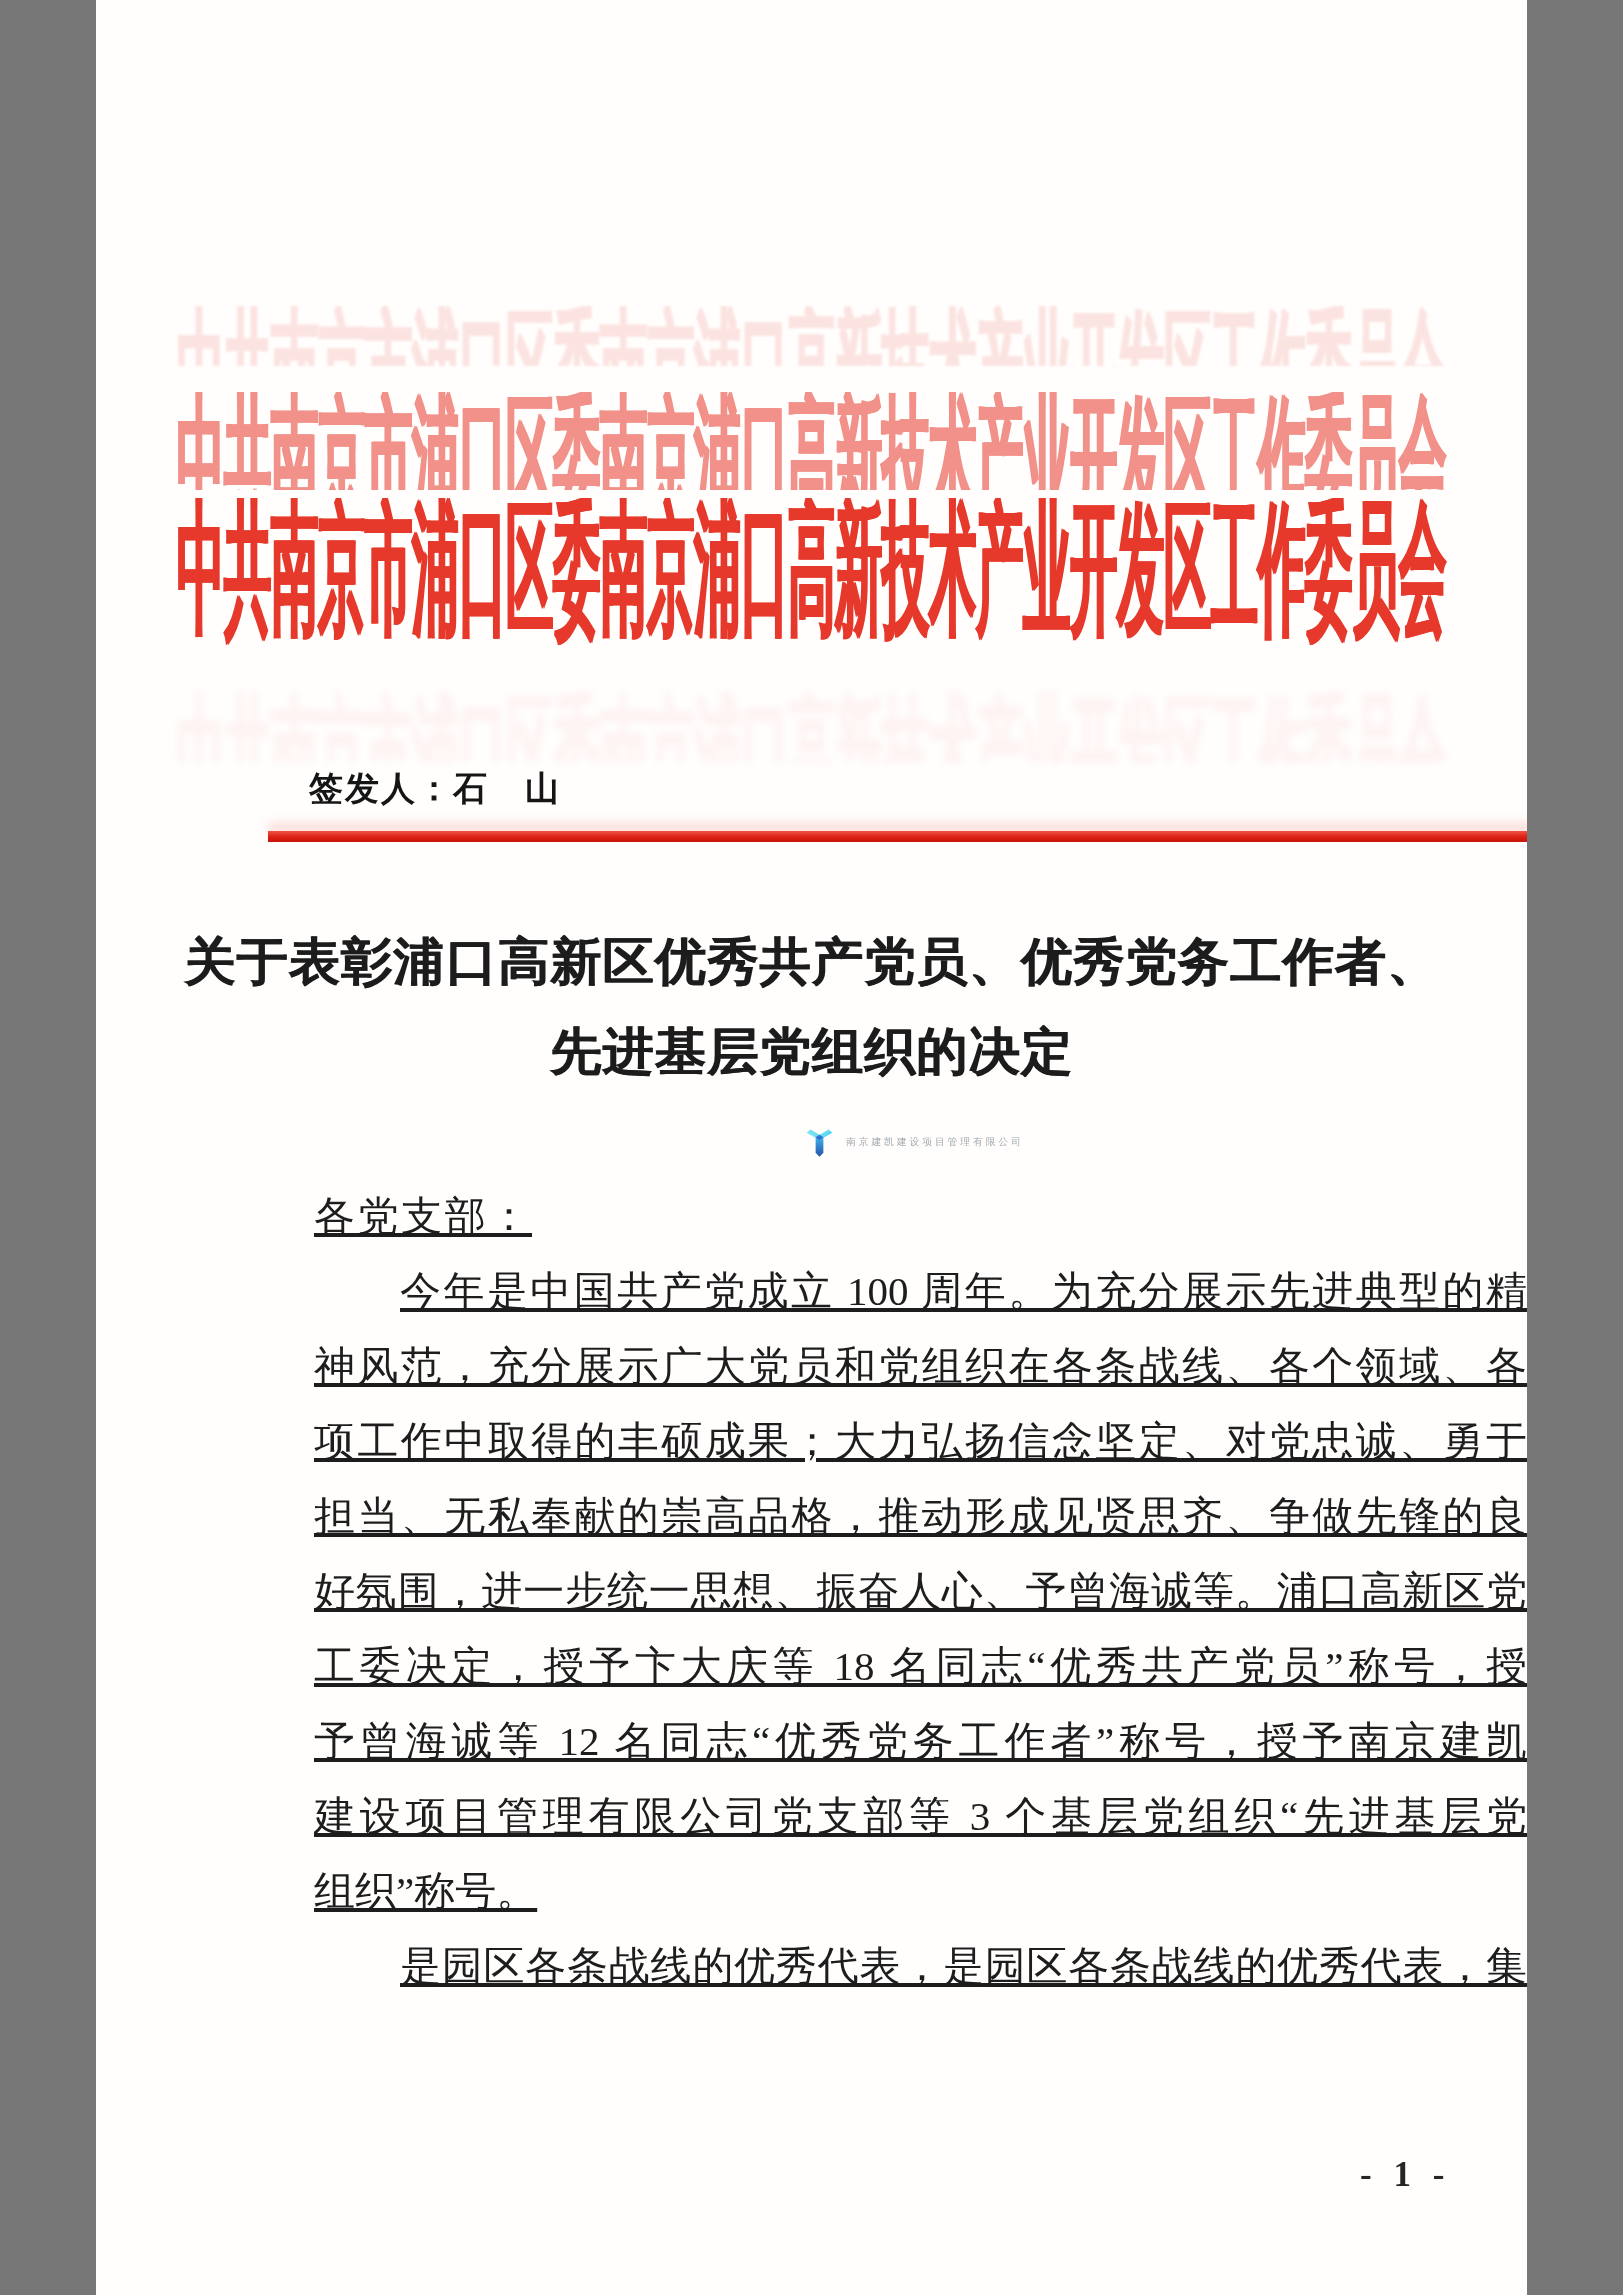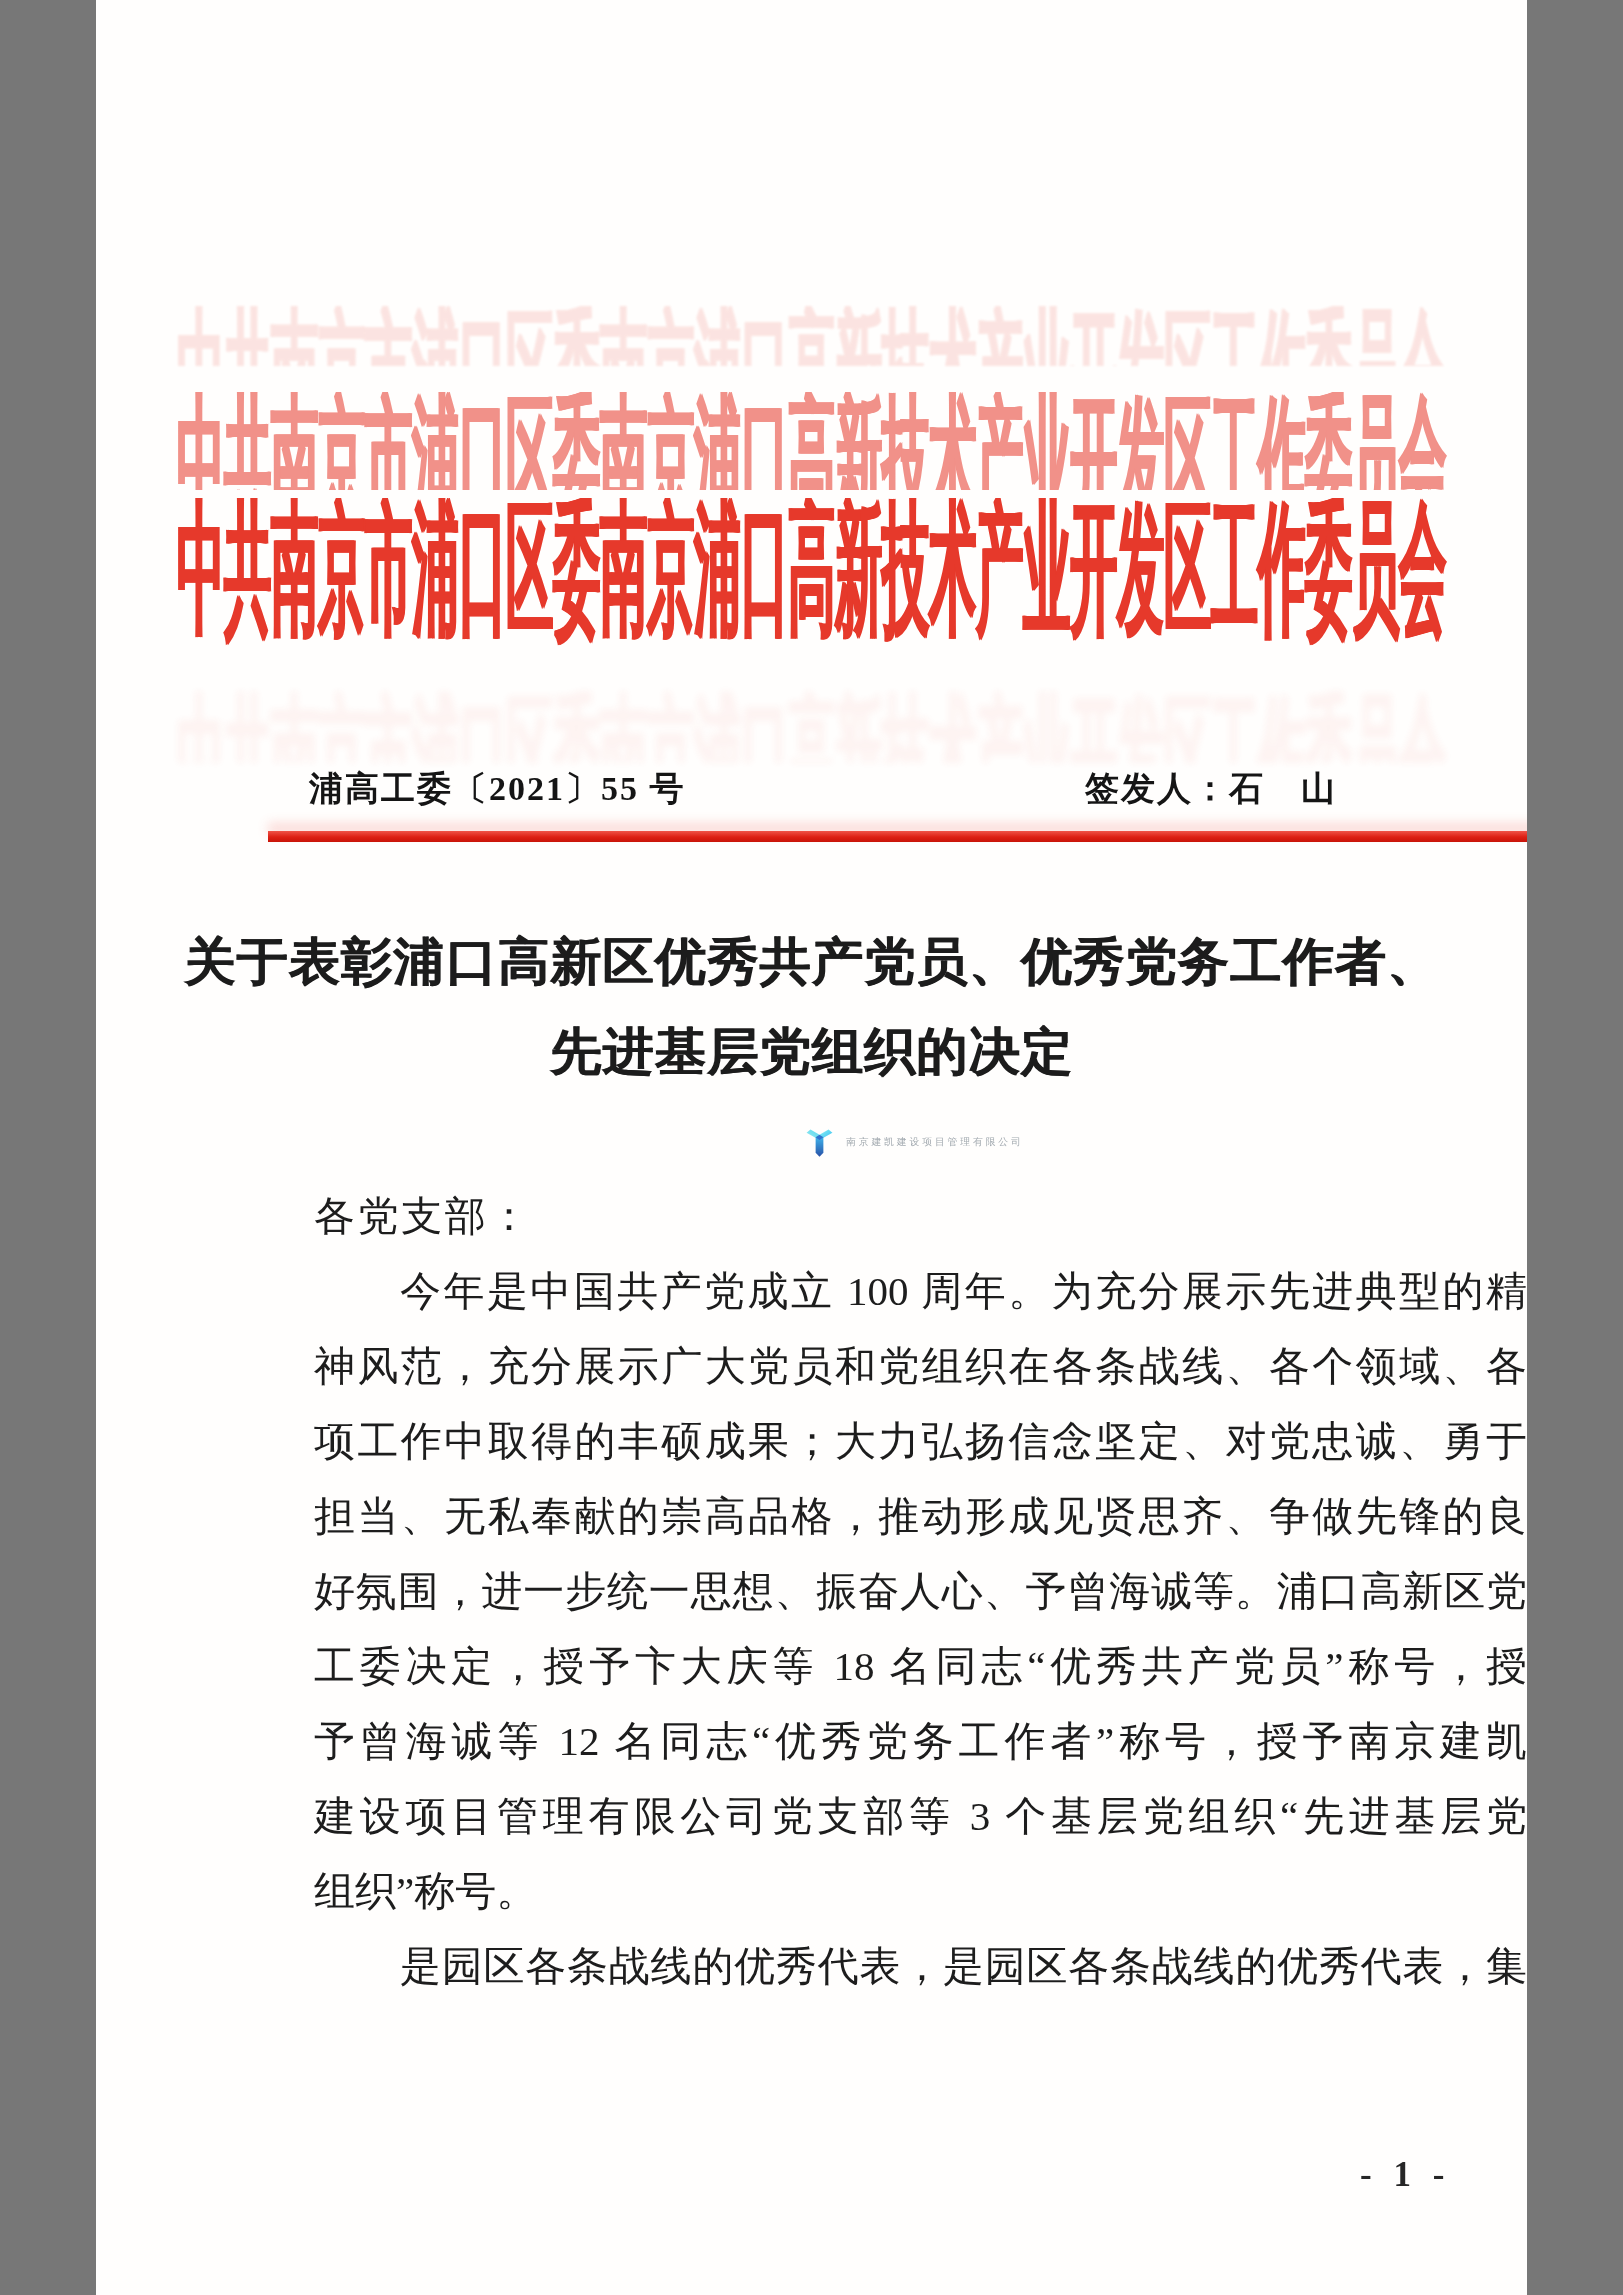--- a/index.html
+++ b/index.html
@@ -76,20 +76,21 @@
     font-family:"Liberation Sans","DejaVu Sans",sans-serif;
     font-size:9.8px;letter-spacing:2.9px;
     color:#99a1a8;white-space:nowrap;
   }
 
   
   .content{
     position:absolute;left:218px;top:1179px;width:1213px;
     font-size:41px;line-height:75px;color:#1d1d1d;
     font-weight:500;
+    text-decoration:underline;
   }
   .line{
     text-align:justify;
     text-align-last:justify;
     height:75px;overflow:hidden;
     white-space:nowrap;
   }
   .line.no-just{text-align:left;text-align-last:left;}
   .line.indent{text-indent:86px;}
   .salutation{letter-spacing:2.6px;}
@@ -114,21 +115,20 @@
   </div>
   <div class="banner-wrap banner-ghost-c">
     <span class="banner-text">中共南京市浦口区委南京浦口高新技术产业开发区工作委员会</span>
   </div>
 
   <div class="banner-wrap banner-main">
     <span class="banner-text">中共南京市浦口区委南京浦口高新技术产业开发区工作委员会</span>
   </div>
 
   <div class="meta-row">
-    <span>浦高工委〔2021〕55 号</span>
     <span>签发人：石　山</span>
   </div>
 
   <div class="red-rule"></div>
 
   <div class="doc-title l1">关于表彰浦口高新区优秀共产党员、优秀党务工作者、</div>
   <div class="doc-title l2">先进基层党组织的决定</div>
 
   <div class="watermark">
     <svg class="wm-icon" viewBox="0 0 48 48">

